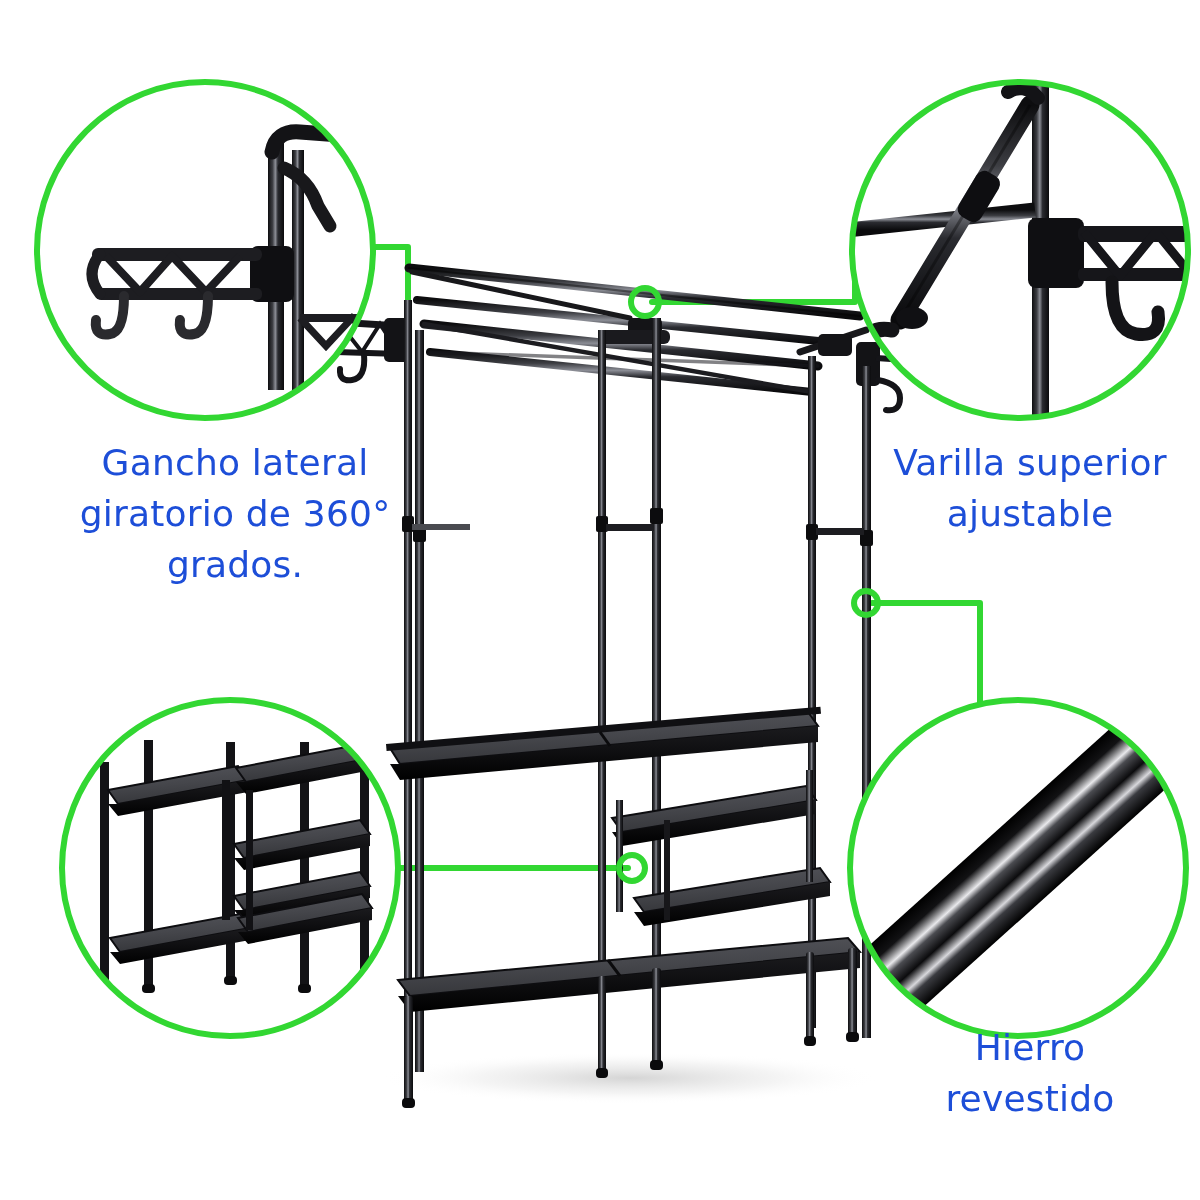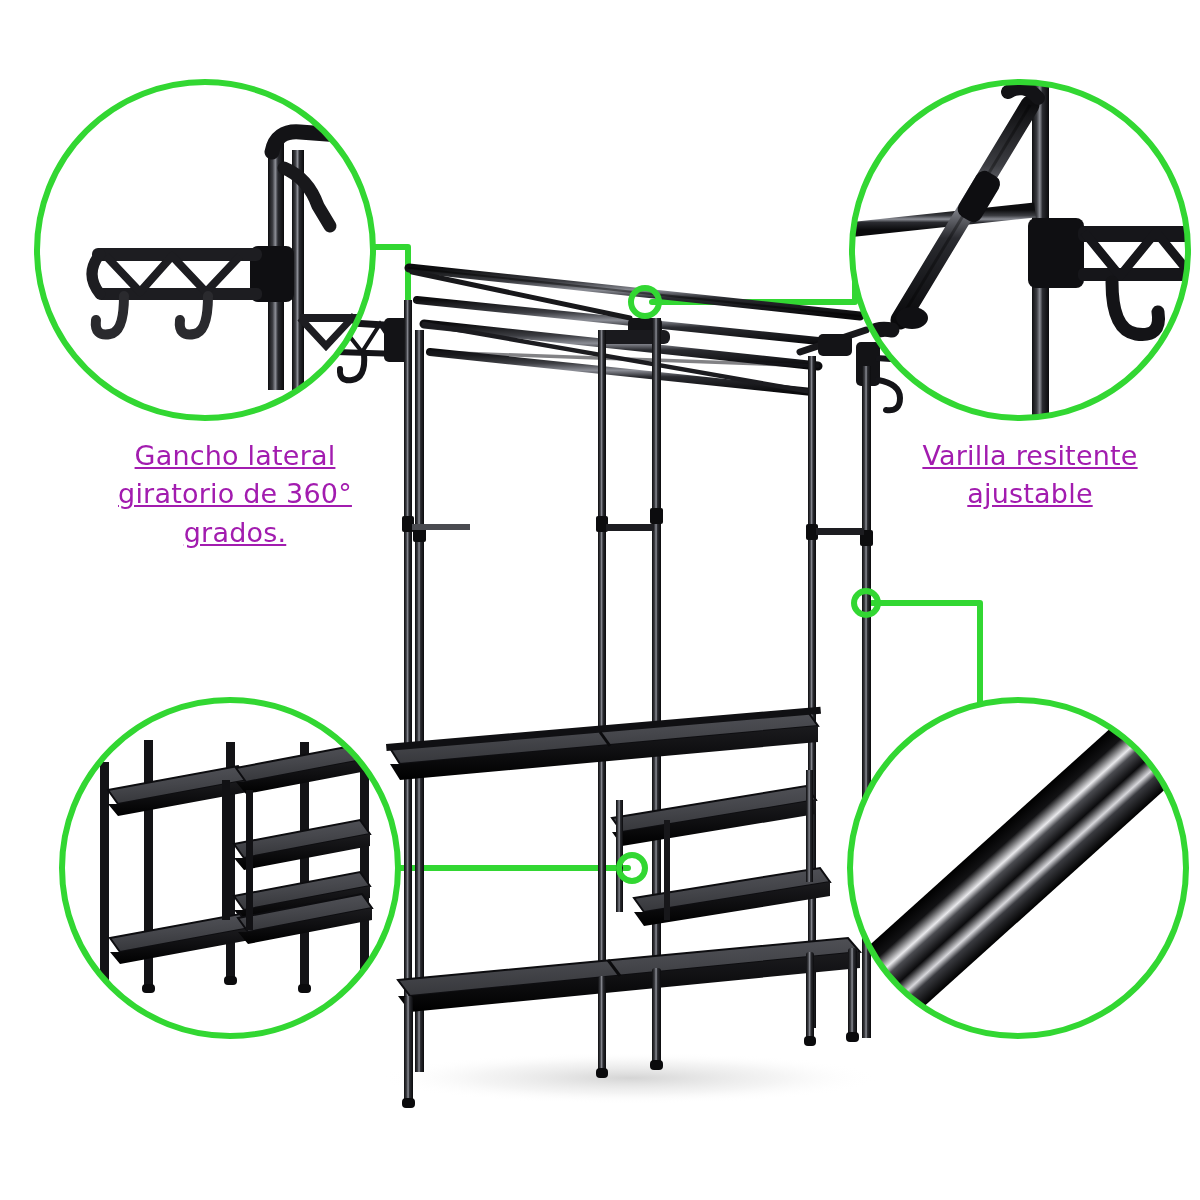--- a/index.html
+++ b/index.html
@@ -19,29 +19,28 @@
   }
   #scene {
     position: absolute;
     inset: 0;
     width: 1200px;
     height: 1200px;
   }
   .callout-label {
     position: absolute;
     text-align: center;
-    color: #a21caf;
+    color: #1d4ed8;
     font-family: "DejaVu Sans", sans-serif;
-    font-size: 27px;
+    font-size: 36px;
     font-weight: 400;
     line-height: 1.42;
     letter-spacing: 0.2px;
     white-space: pre-line;
     pointer-events: none;
-    text-decoration: underline;
   }
   #label-hook      { left: 55px;  top: 437px; width: 360px; }
   #label-rod       { left: 880px; top: 437px; width: 300px; }
   #label-fabric    { left: 50px;  top: 1030px; width: 360px; }
   #label-iron      { left: 900px; top: 1022px; width: 260px; }
 </style>
 </head>
 <body>
 
 <div id="infographic">
@@ -346,18 +345,20 @@
       <circle cx="645" cy="302" r="14"></circle>
       <circle cx="632" cy="868" r="13"></circle>
       <circle cx="866" cy="603" r="12"></circle>
     </g>
   </svg>
 
   <div class="callout-label" id="label-hook">Gancho lateral
 giratorio de 360°
 grados.</div>
 
-  <div class="callout-label" id="label-rod">Varilla resitente
+  <div class="callout-label" id="label-rod">Varilla superior
 ajustable</div>
 
 
+  <div class="callout-label" id="label-iron">Hierro
+revestido</div>
 
 </div>
 
 </body></html>

